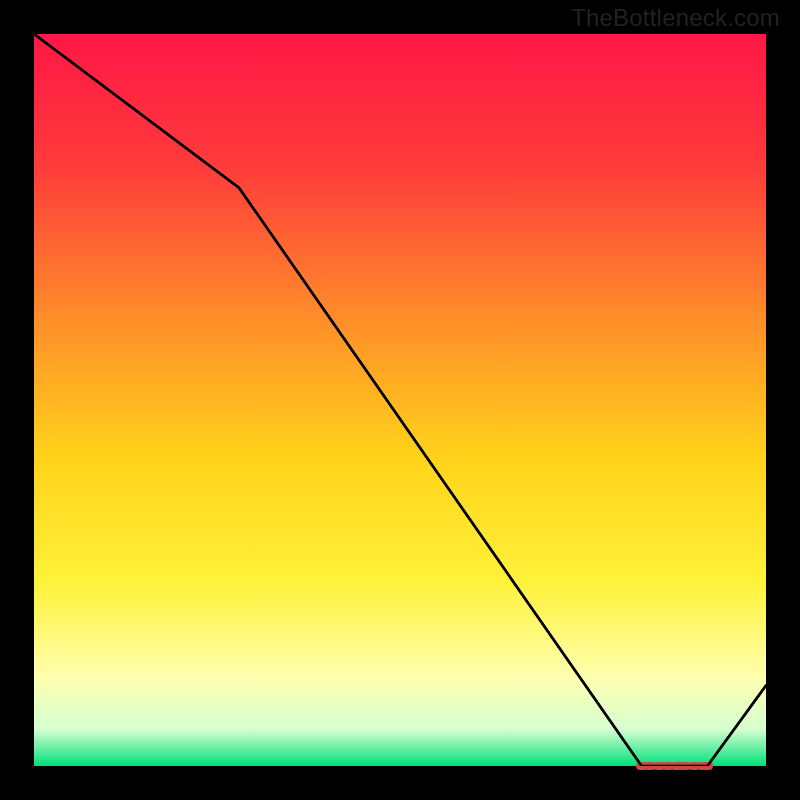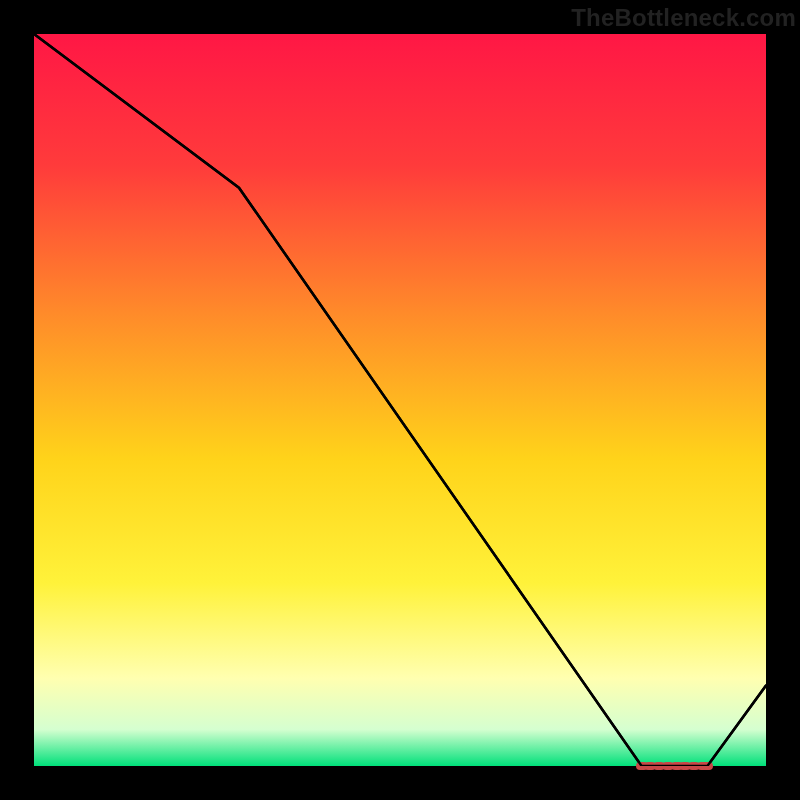--- a/index.html
+++ b/index.html
@@ -13,24 +13,24 @@
   }
   .frame {
     position: relative;
     width: 800px;
     height: 800px;
     background: #000;
   }
   .attribution {
     position: absolute;
     top: 4px;
-    right: 4px;
+    right: 20px;
     color: #222;
     font-size: 24px;
-    font-weight: 700;
+    font-weight: 400;
     letter-spacing: 0.2px;
     z-index: 5;
   }
   .plot-wrap {
     position: absolute;
     left: 34px;
     top: 34px;
     width: 732px;
     height: 732px;
   }

